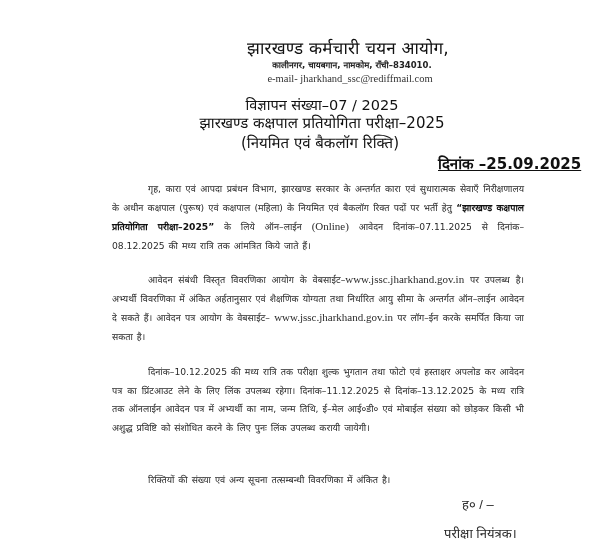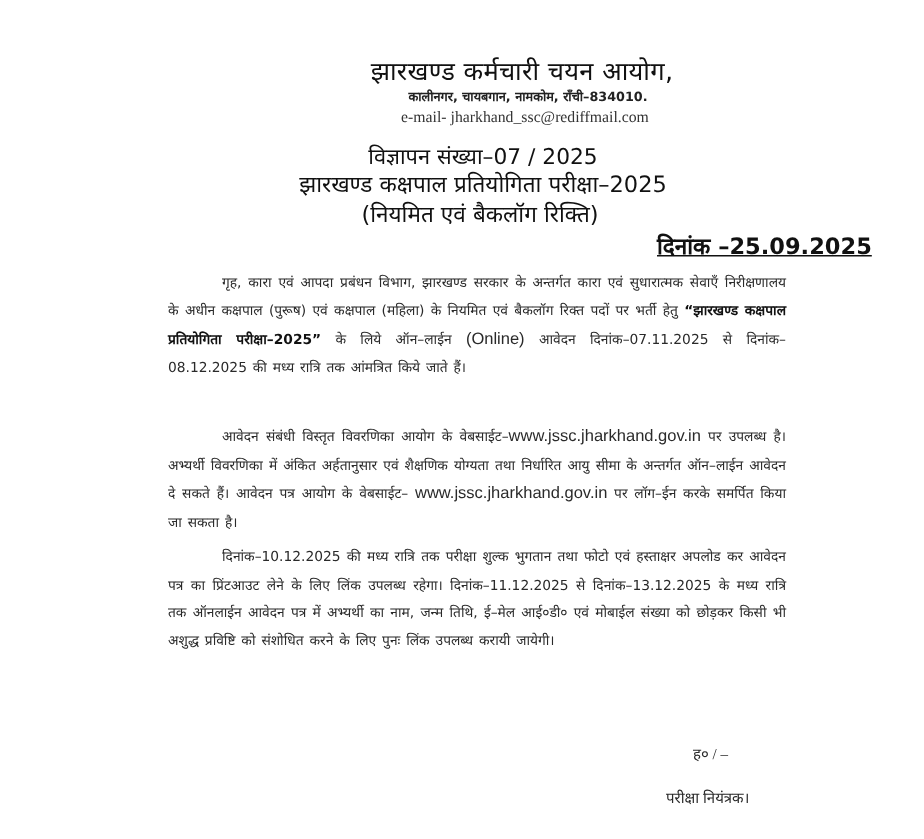--- a/index.html
+++ b/index.html
@@ -95,35 +95,35 @@
       width: 412px;
       font-family: "DejaVu Sans", "Liberation Sans", sans-serif;
       font-size: 9.2px;
       line-height: 18.7px;
       color: #2a2a2a;
       text-align: justify;
       text-indent: 36px;
       word-spacing: 1px;
     }
     .para .en {
-      font-family: Liberation Sans, sans-serif;
+      font-family: Liberation Serif, serif;
       font-size: 11px;
     }
     .para b {
       font-weight: bold;
       color: #111;
     }
     .p1 { top: 180px; }
-    .p2 { top: 282px; }
+    .p2 { top: 270px; }
     .p3 { top: 363px; }
     .p4 { top: 471px; }
     .sig {
       position: absolute;
-      font-family: Liberation Serif, serif;
-      font-size: 10px;
+      font-family: Liberation Sans, sans-serif;
+      font-size: 13px;
       color: #2a2a2a;
       white-space: nowrap;
     }
     .sig-mark { top: 495px; left: 462px; }
     .sig-title { top: 524px; left: 444px; }
   </style>
 </head>
 <body>
 
 <div class="page">
@@ -137,17 +137,18 @@
   <div class="hdr exam-sub">(नियमित एवं बैकलॉग रिक्ति)</div>
 
   <div class="date-line">दिनांक –25.09.2025</div>
 
   <p class="para p1" style="margin:0;"><span>गृह, कारा एवं आपदा प्रबंधन विभाग, झारखण्ड सरकार के अन्तर्गत कारा एवं सुधारात्मक सेवाएँ निरीक्षणालय के अधीन कक्षपाल (पुरूष) एवं कक्षपाल (महिला) के नियमित एवं बैकलॉग रिक्त पदों पर भर्ती हेतु </span><b>“झारखण्ड कक्षपाल प्रतियोगिता परीक्षा–2025”</b><span> के लिये ऑन–लाईन </span><span class="en">(Online)</span><span> आवेदन दिनांक–07.11.2025 से दिनांक–08.12.2025 की मध्य रात्रि तक आंमत्रित किये जाते हैं।</span></p>
 
   <p class="para p2" style="margin:0;"><span>आवेदन संबंधी विस्तृत विवरणिका आयोग के वेबसाईट–</span><span class="en">www.jssc.jharkhand.gov.in</span><span> पर उपलब्ध है। अभ्यर्थी विवरणिका में अंकित अर्हतानुसार एवं शैक्षणिक योग्यता तथा निर्धारित आयु सीमा के अन्तर्गत ऑन–लाईन आवेदन दे सकते हैं। आवेदन पत्र आयोग के वेबसाईट– </span><span class="en">www.jssc.jharkhand.gov.in</span><span> पर लॉग–ईन करके समर्पित किया जा सकता है।</span></p>
 
   <p class="para p3" style="margin:0;">दिनांक–10.12.2025 की मध्य रात्रि तक परीक्षा शुल्क भुगतान तथा फोटो एवं हस्ताक्षर अपलोड कर आवेदन पत्र का प्रिंटआउट लेने के लिए लिंक उपलब्ध रहेगा। दिनांक–11.12.2025 से दिनांक–13.12.2025 के मध्य रात्रि तक ऑनलाईन आवेदन पत्र में अभ्यर्थी का नाम, जन्म तिथि, ई–मेल आई०डी० एवं मोबाईल संख्या को छोड़कर किसी भी अशुद्ध प्रविष्टि को संशोधित करने के लिए पुनः लिंक उपलब्ध करायी जायेगी।</p>
 
+  <p class="para p4" style="margin:0;">रिक्तियों की संख्या एवं अन्य सूचना तत्सम्बन्धी विवरणिका में अंकित है।</p>
 
   <div class="sig sig-mark">ह० / –</div>
   <div class="sig sig-title">परीक्षा नियंत्रक।</div>
 
 </div>
 
 </body></html>

